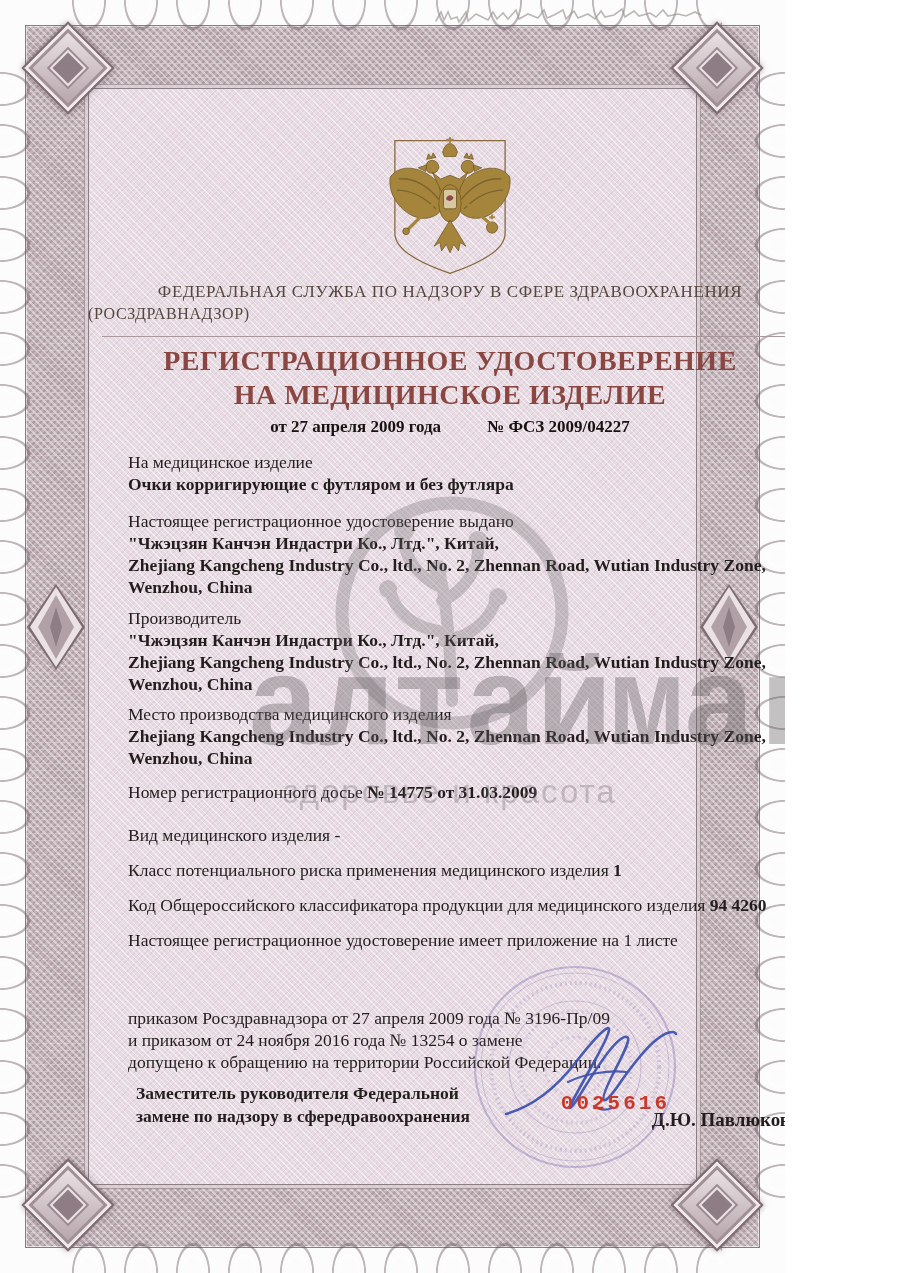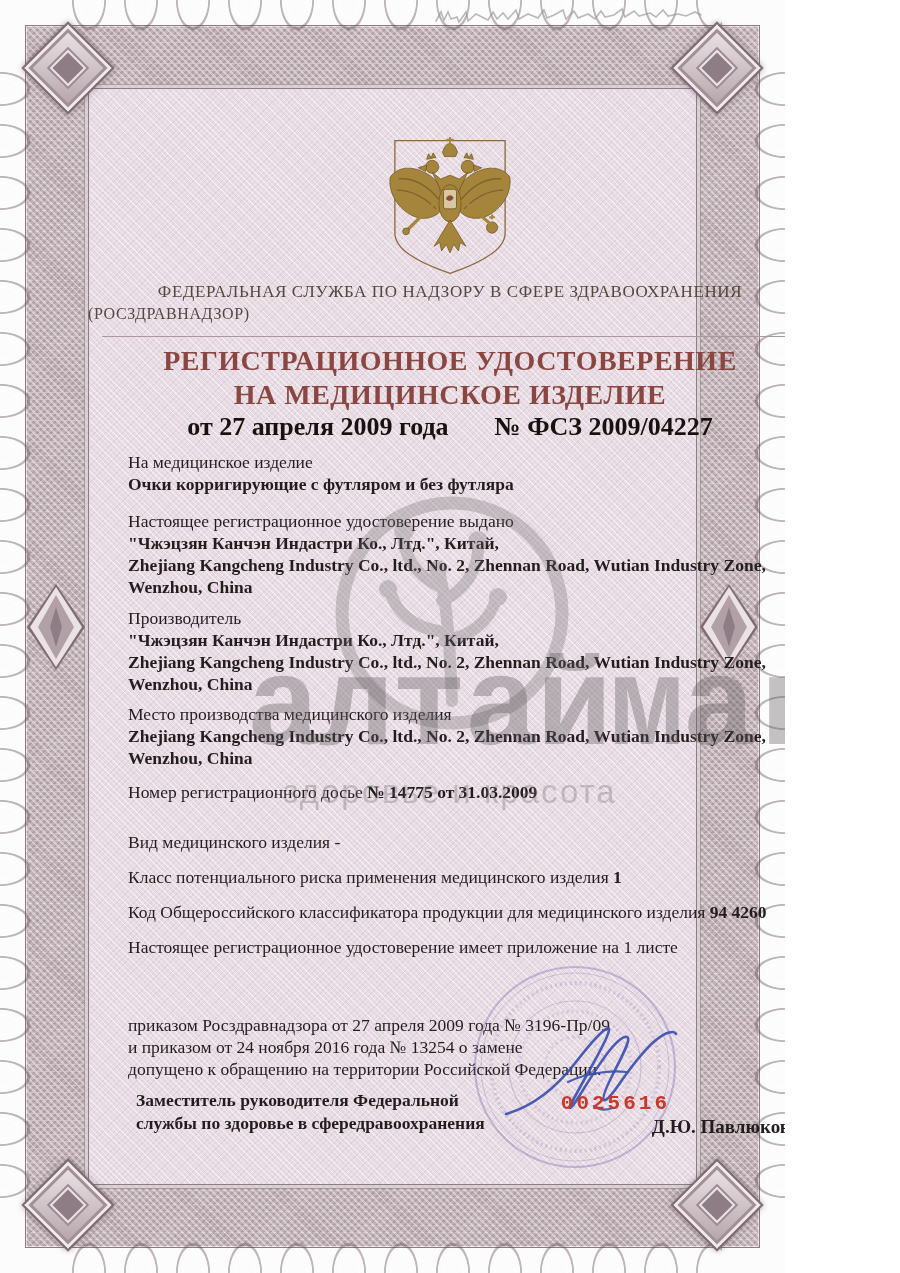--- a/index.html
+++ b/index.html
@@ -69,27 +69,27 @@
   
   .content{position:absolute;left:88px;top:88px;width:724px;height:1097px;z-index:3;}
   .emblem{width:142px;height:142px;margin:48px auto 0;display:block;}
   .agency{margin-top:3px;text-align:center;font-size:17px;line-height:22px;
     letter-spacing:.6px;color:#55463f;}
   .agency-short{text-align:left;font-size:16px;line-height:22px;letter-spacing:.6px;color:#55463f;}
   .rule{height:1px;background:#ab989d;margin:11px 14px 0;}
   .title1,.title2{text-align:center;font-weight:bold;color:#8a4742;
     font-size:28px;line-height:34px;letter-spacing:.5px;}
   .title1{margin-top:7px;}
-  .dateline{margin-top:2px;text-align:center;font-size:26px;line-height:26px;font-weight:bold;color:#17120f;}
+  .dateline{margin-top:2px;text-align:center;font-size:17px;line-height:26px;font-weight:bold;color:#17120f;}
   .dateline .gap{display:inline-block;width:46px;}
   .p{padding:0 22px 0 40px;font-size:17.5px;line-height:22px;}
   .b{font-weight:bold;}
   .mt-product{margin-top:11px;} .mt-issued{margin-top:15px;}
   .mt-manuf{margin-top:9px;} .mt-site{margin-top:8px;}
-  .mt-dossier{margin-top:12px;} .mt-kind{margin-top:28px;}
+  .mt-dossier{margin-top:12px;} .mt-kind{margin-top:21px;}
   .mt-risk{margin-top:13px;} .mt-okp{margin-top:13px;} .mt-annex{margin-top:13px;}
   .mt-orders{margin-top:56px;}
   .sign-block{position:relative;margin-top:9px;height:50px;}
   .sign-pos{padding:0 22px 0 48px;font-size:17.5px;line-height:23px;font-weight:bold;}
   .sign-name{position:absolute;right:22px;bottom:1px;font-size:19px;font-weight:bold;}
   
   .serial{position:absolute;top:1092px;right:115px;z-index:6;
     font-family:"Liberation Mono",monospace;font-size:21px;letter-spacing:3px;
     color:#c8392b;font-weight:bold;}
   .wm{position:absolute;z-index:5;pointer-events:none;}
@@ -212,21 +212,21 @@
     </div>
 
     <div class="p mt-annex">Настоящее регистрационное удостоверение имеет приложение на 1 листе</div>
 
     <div class="p mt-orders">приказом Росздравнадзора от 27 апреля 2009 года № 3196-Пр/09</div>
     <div class="p">и приказом от 24 ноября 2016 года № 13254 о замене</div>
     <div class="p">допущено к обращению на территории Российской Федерации.</div>
 
     <div class="sign-block">
       <div class="sign-pos">Заместитель руководителя Федеральной</div>
-      <div class="sign-pos">службы по здоровье в сфередравоохранения</div>
+      <div class="sign-pos">замене по надзору в сфередравоохранения</div>
       <div class="sign-name">Д.Ю. Павлюков</div>
     </div>
   </div>
 
   <svg class="stamp" viewBox="0 0 214 214">
     <circle cx="107" cy="107" r="100" fill="none" stroke="#7a68b0" stroke-width="2.2" opacity=".5"></circle>
     <circle cx="107" cy="107" r="94" fill="none" stroke="#7a68b0" stroke-width="1" opacity=".4"></circle>
     <circle cx="107" cy="107" r="84" fill="none" stroke="#7a68b0" stroke-width="4" stroke-dasharray="2 3" opacity=".30"></circle>
     <circle cx="107" cy="107" r="66" fill="none" stroke="#7a68b0" stroke-width="1.2" opacity=".4"></circle>
     <circle cx="107" cy="107" r="56" fill="none" stroke="#7a68b0" stroke-width="3.4" stroke-dasharray="2 3" opacity=".26"></circle>

